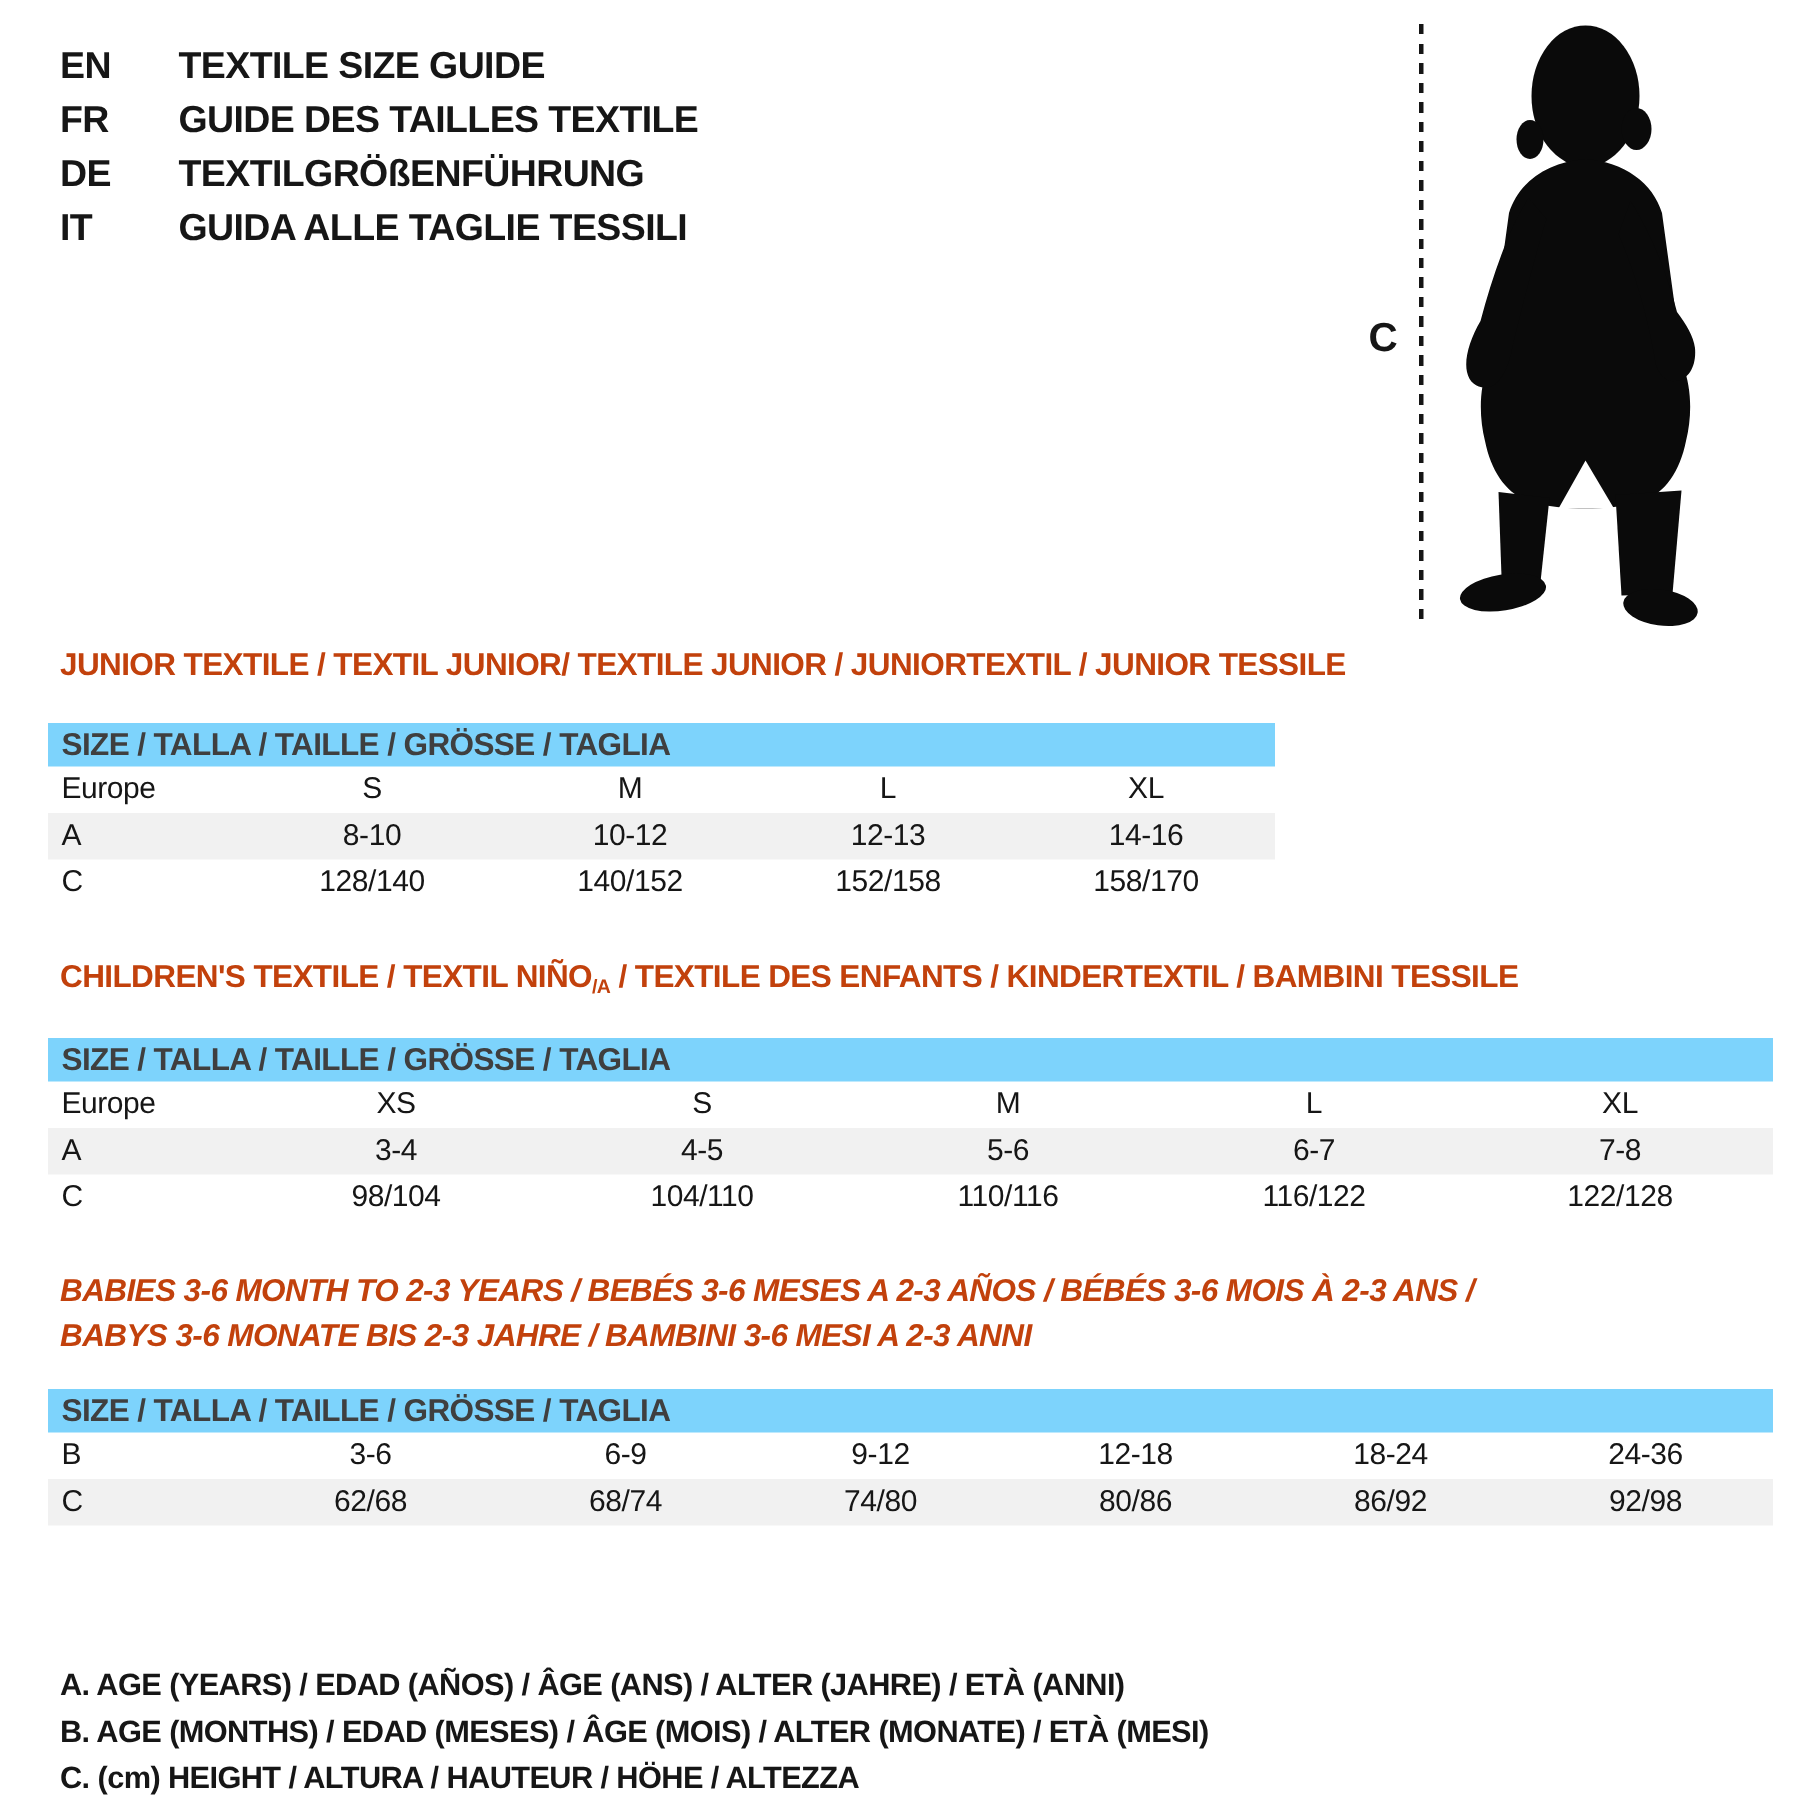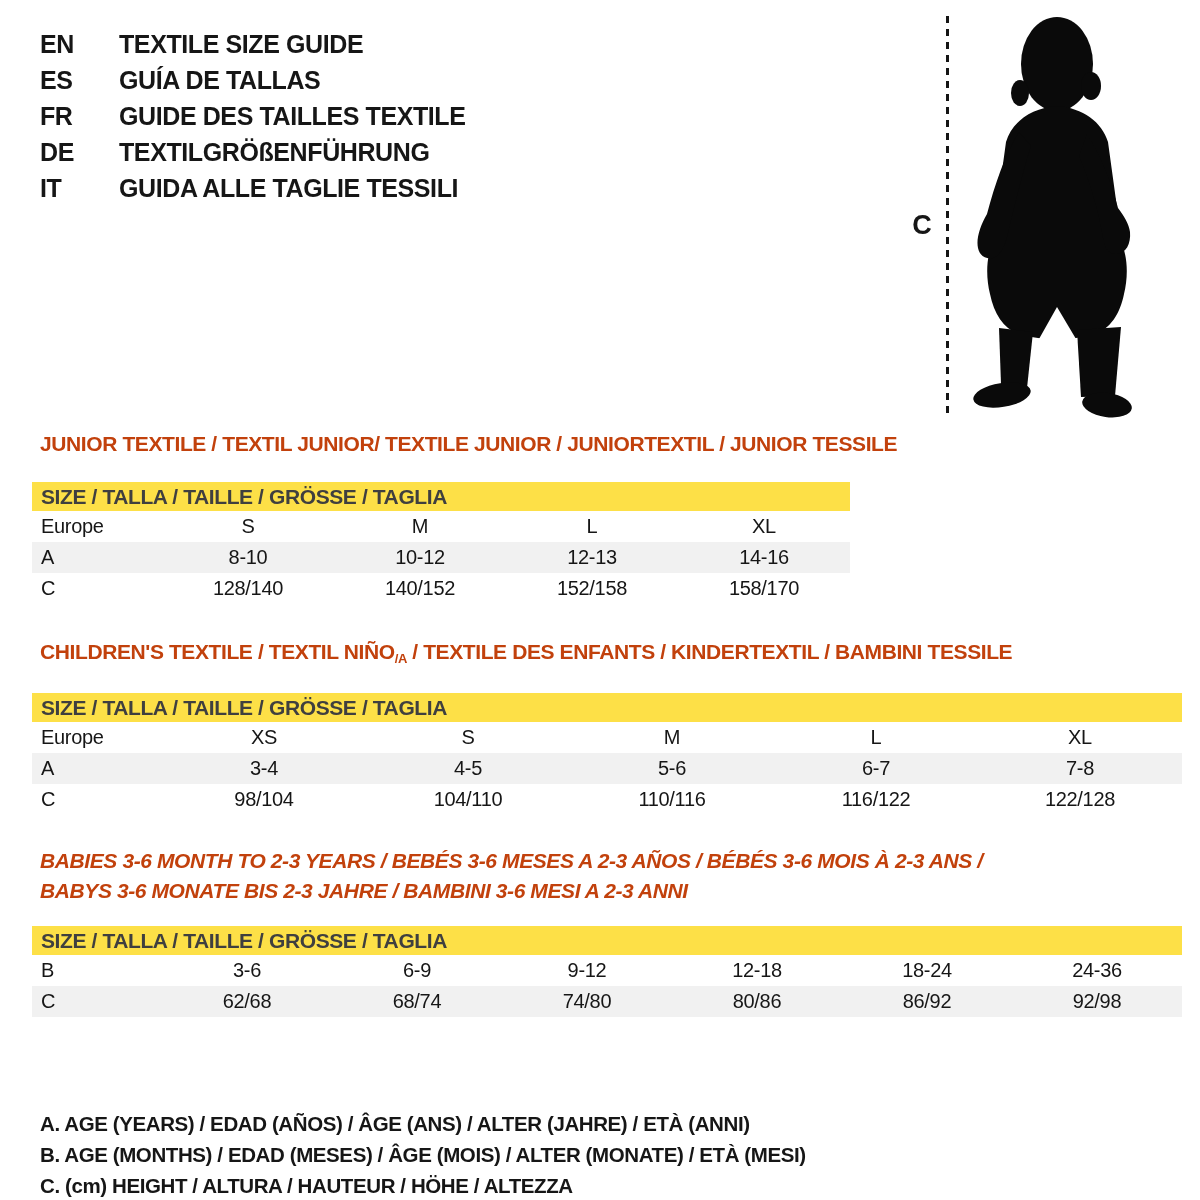--- a/index.html
+++ b/index.html
@@ -35,21 +35,21 @@
   
   .sec { position:absolute; left:32px; }
   .sec-title {
     margin-left:8px; font-size:21px; font-weight:700; letter-spacing:-0.4px;
     line-height:24px; white-space:nowrap; color:#c2410c;
   }
   .sec-title .sub { font-size:13px; position:relative; top:4px; font-weight:700; }
   .size-table { margin-top:26px; }
   .sec-babies .size-table { margin-top:20px; }
   .table-header {
-    height:29px; line-height:29px; background:#fde047; color:#3f3f3f;
+    height:29px; line-height:29px; background:#7dd3fc; color:#3f3f3f;
     font-size:21px; font-weight:700; letter-spacing:-0.4px; padding-left:9px;
     white-space:nowrap; overflow:hidden;
   }
   .trow { display:flex; height:31px; align-items:center; font-size:20px; font-weight:400; letter-spacing:-0.3px; }
   .trow.shaded { background:#f1f1f1; }
   .tlabel { width:130px; padding-left:9px; }
   .tcell { flex:1; text-align:center; }
   .w-junior { width:818px; }
   .w-wide { width:1150px; }
 
@@ -59,24 +59,20 @@
     font-size:20.5px; font-weight:700; letter-spacing:-0.4px; line-height:31px; white-space:nowrap;
   }
 </style>
 </head>
 <body>
 
 <div class="languages">
   <div class="lang-row">
     <span class="lang-code">EN</span>
     <span class="lang-title">TEXTILE SIZE GUIDE</span>
-  </div>
-  <div class="lang-row">
-    <span class="lang-code">ES</span>
-    <span class="lang-title">GUÍA DE TALLAS</span>
   </div>
   <div class="lang-row">
     <span class="lang-code">FR</span>
     <span class="lang-title">GUIDE DES TAILLES TEXTILE</span>
   </div>
   <div class="lang-row">
     <span class="lang-code">DE</span>
     <span class="lang-title">TEXTILGRÖßENFÜHRUNG</span>
   </div>
   <div class="lang-row">

